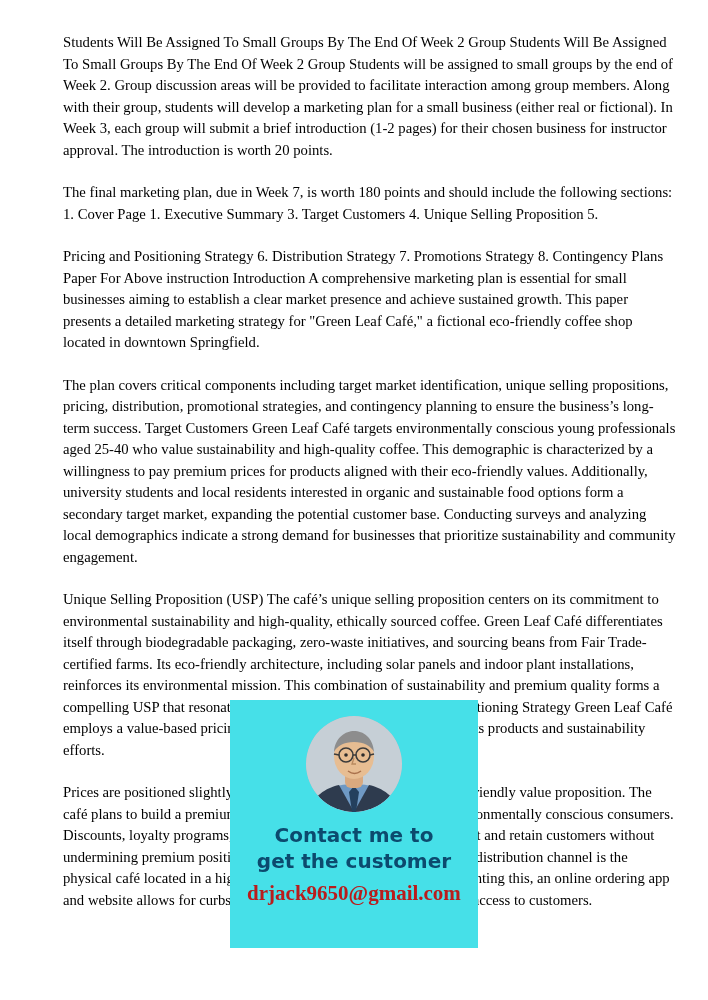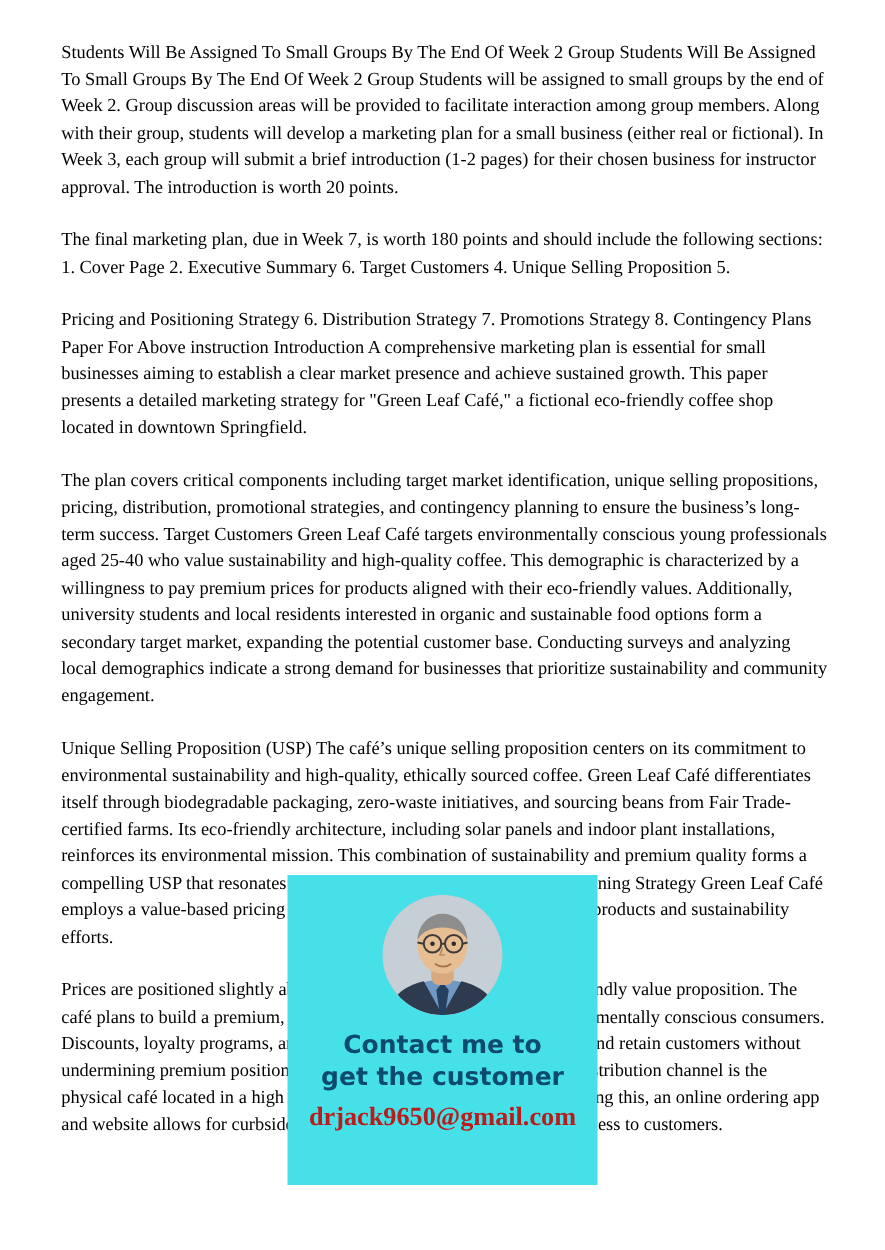--- a/index.html
+++ b/index.html
@@ -18,21 +18,21 @@
   .page {
     position: absolute;
     top: 0;
     left: 0;
     width: 708px;
     height: 1000px;
     background: #ffffff;
   }
   .doc-body {
     position: absolute;
-    left: 49px;
+    left: 63px;
     top: 32px;
     width: 613px;
   }
   .para {
     font-size: 14.7px;
     line-height: 21.5px;
     text-align: left;
     margin: 0 0 21px 0;
     white-space: pre-wrap;
   }
@@ -84,21 +84,21 @@
     color: #b91c1c;
   }
 </style>
 </head>
 <body>
 
 <div class="page">
 
   <div class="doc-body">
     <p class="para">Students Will Be Assigned To Small Groups By The End Of Week 2 Group Students Will Be Assigned To Small Groups By The End Of Week 2 Group Students will be assigned to small groups by the end of Week 2. Group discussion areas will be provided to facilitate interaction among group members. Along with their group, students will develop a marketing plan for a small business (either real or fictional). In Week 3, each group will submit a brief introduction (1-2 pages) for their chosen business for instructor approval. The introduction is worth 20 points.</p>
-    <p class="para">The final marketing plan, due in Week 7, is worth 180 points and should include the following sections: 1. Cover Page 2. Executive Summary 6. Target Customers 4. Unique Selling Proposition 5.</p>
+    <p class="para">The final marketing plan, due in Week 7, is worth 180 points and should include the following sections: 1. Cover Page 1. Executive Summary 3. Target Customers 4. Unique Selling Proposition 5.</p>
     <p class="para">Pricing and Positioning Strategy 6. Distribution Strategy 7. Promotions Strategy 8. Contingency Plans Paper For Above instruction Introduction A comprehensive marketing plan is essential for small businesses aiming to establish a clear market presence and achieve sustained growth. This paper presents a detailed marketing strategy for "Green Leaf Café," a fictional eco-friendly coffee shop located in downtown Springfield.</p>
     <p class="para">The plan covers critical components including target market identification, unique selling propositions, pricing, distribution, promotional strategies, and contingency planning to ensure the business’s long-term success. Target Customers Green Leaf Café targets environmentally conscious young professionals aged 25-40 who value sustainability and high-quality coffee. This demographic is characterized by a willingness to pay premium prices for products aligned with their eco-friendly values. Additionally, university students and local residents interested in organic and sustainable food options form a secondary target market, expanding the potential customer base. Conducting surveys and analyzing local demographics indicate a strong demand for businesses that prioritize sustainability and community engagement.</p>
     <p class="para">Unique Selling Proposition (USP) The café’s unique selling proposition centers on its commitment to environmental sustainability and high-quality, ethically sourced coffee. Green Leaf Café differentiates itself through biodegradable packaging, zero-waste initiatives, and sourcing beans from Fair Trade-certified farms. Its eco-friendly architecture, including solar panels and indoor plant installations, reinforces its environmental mission. This combination of sustainability and premium quality forms a compelling USP that resonates with target customers. Pricing and Positioning Strategy Green Leaf Café employs a value-based pricing strategy, reflecting the high quality of its products and sustainability efforts.</p>
     <p class="para">Prices are positioned slightly above competitors, justified by the eco-friendly value proposition. The café plans to build a premium, sustainable brand that aligns with environmentally conscious consumers. Discounts, loyalty programs, and seasonal discounts will further attract and retain customers without undermining premium positioning. Distribution Strategy The primary distribution channel is the physical café located in a high foot-traffic downtown area. Complementing this, an online ordering app and website allows for curbside pickup and local delivery, expanding access to customers.</p>
   </div>
 
   <div class="overlay-card">
 
     <div class="avatar">
       <svg width="96" height="96" viewBox="0 0 96 96" aria-hidden="true">

